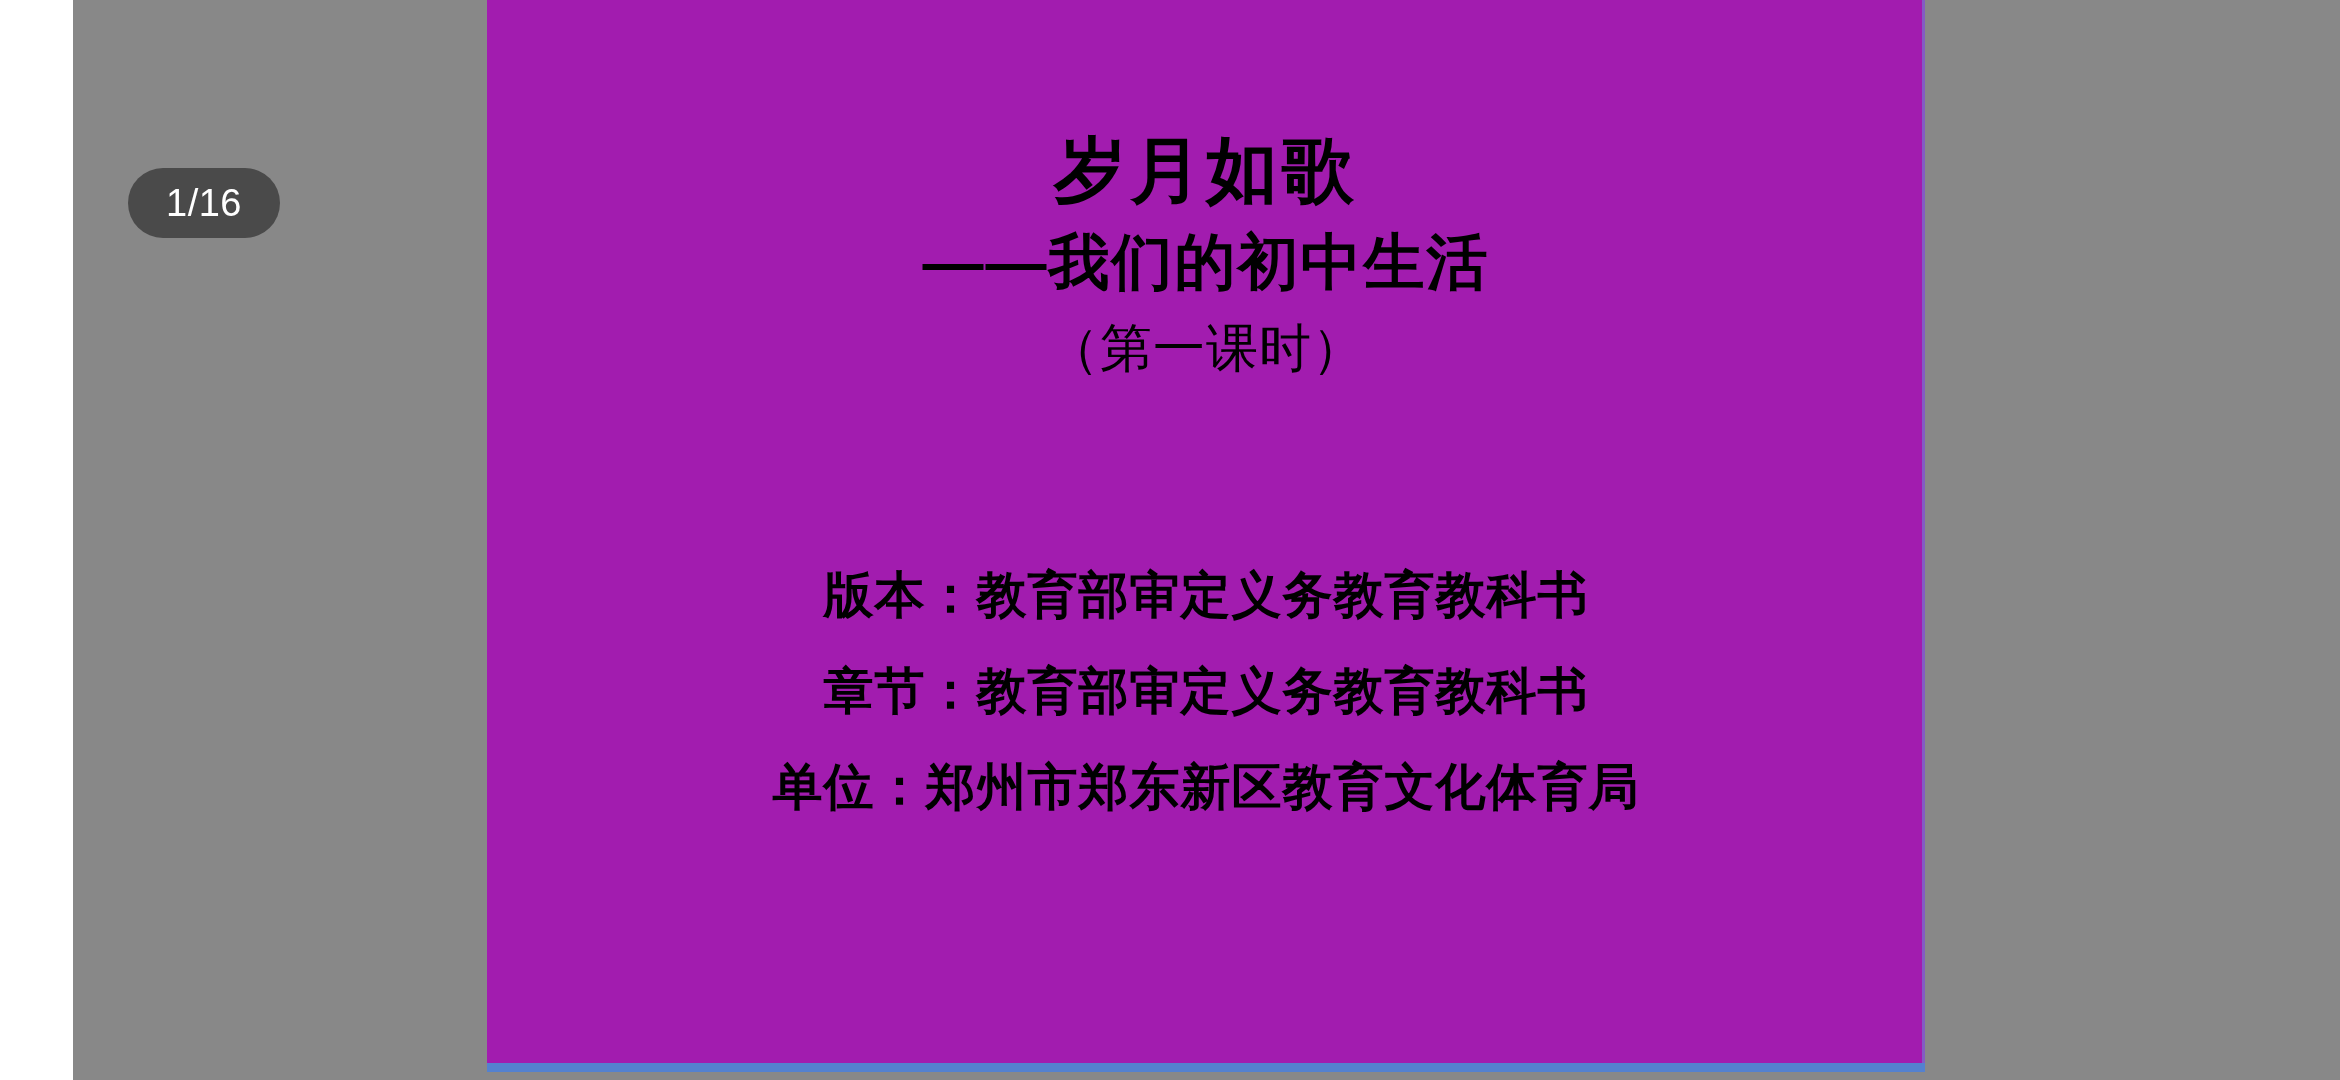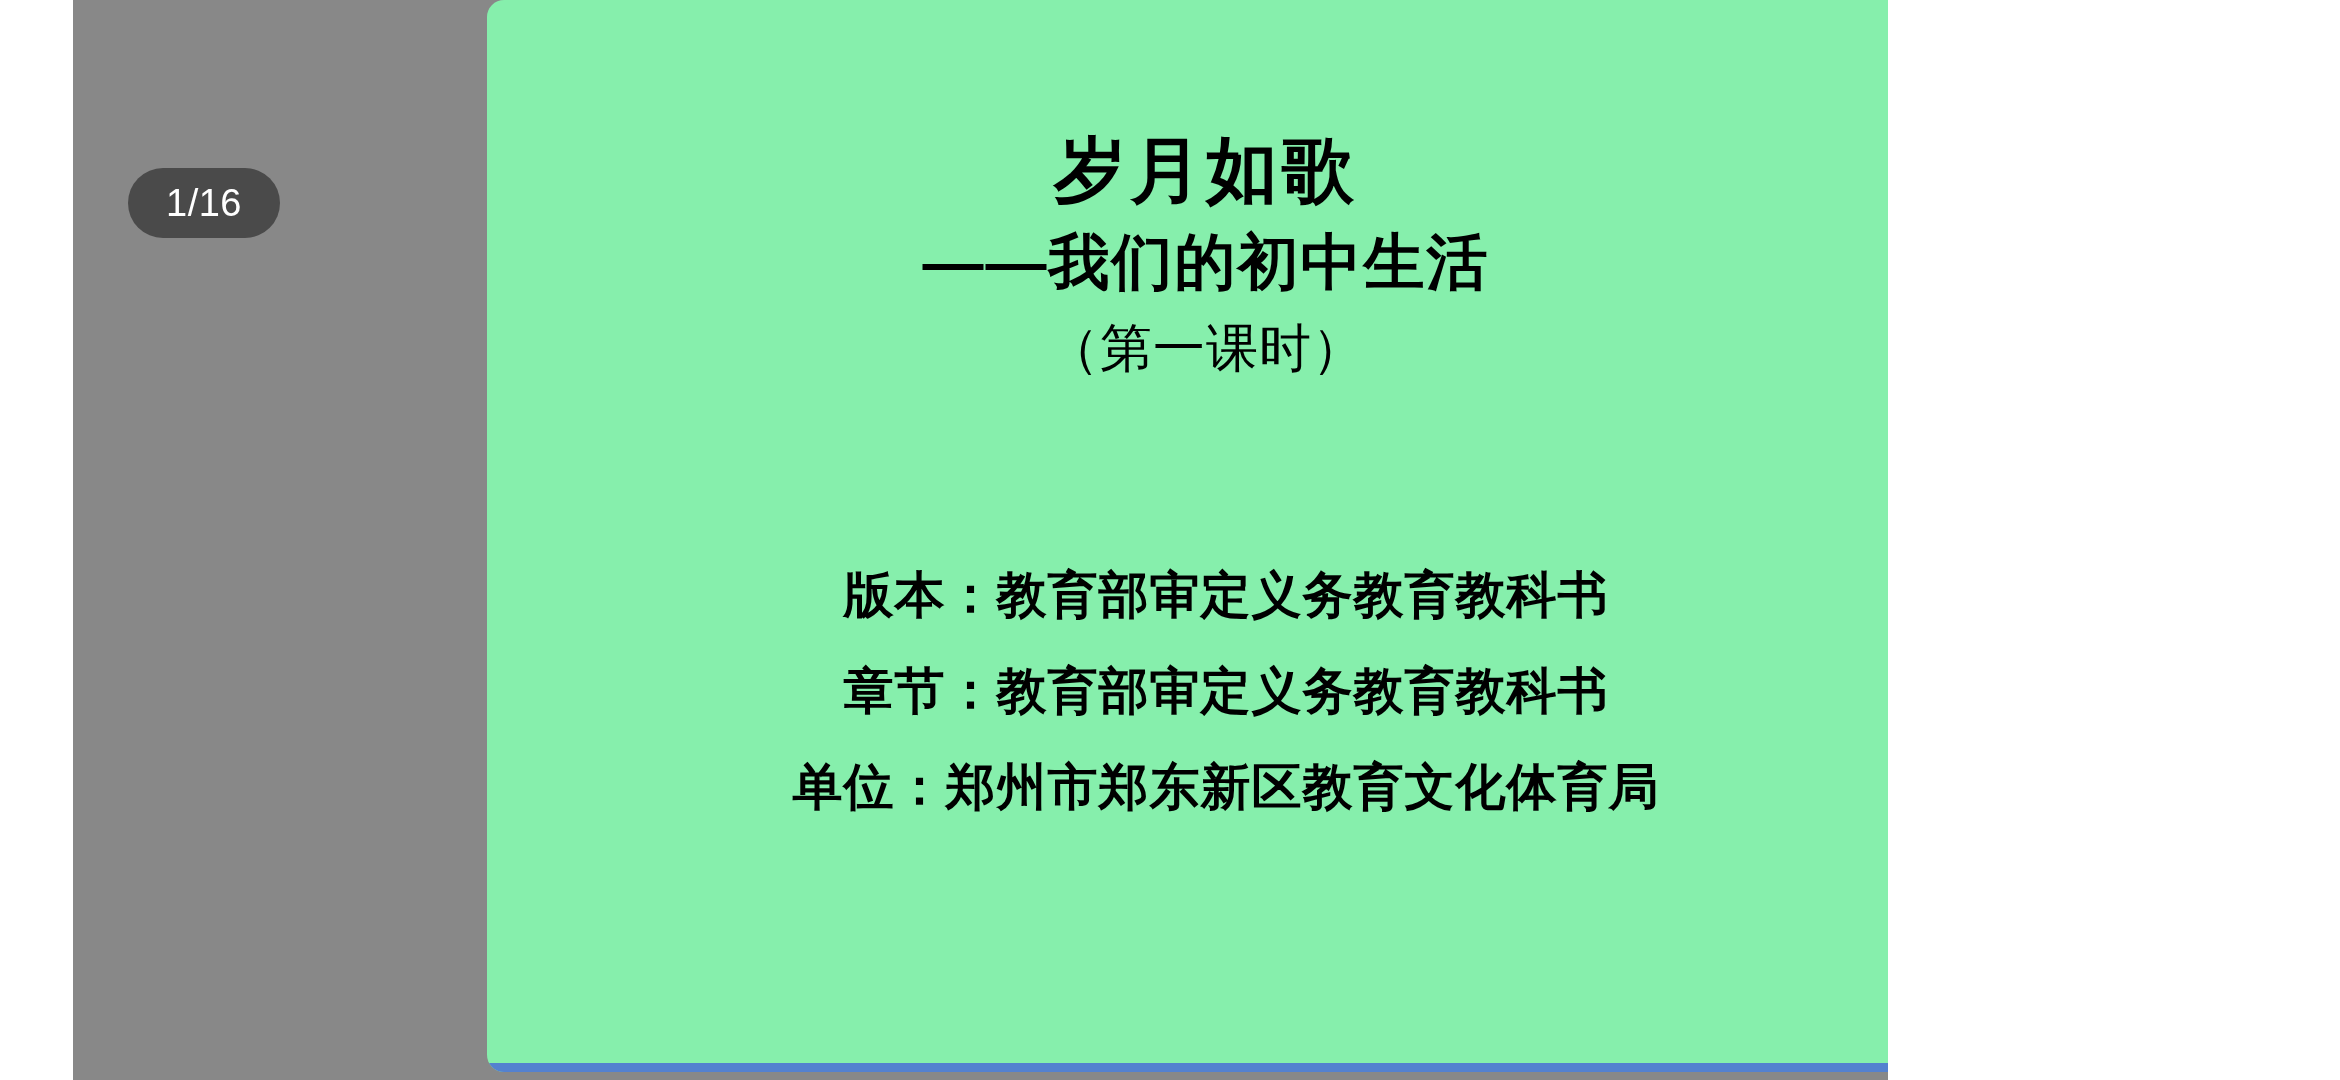--- a/index.html
+++ b/index.html
@@ -7,21 +7,21 @@
     margin: 0;
     padding: 0;
     background: #ffffff;
   }
   body {
     font-family: "Liberation Sans", "DejaVu Sans", sans-serif;
   }
 
   #viewer-root {
     position: relative;
-    width: 1888px;
+    width: 2340px;
     height: 1080px;
     overflow: hidden;
     background: #ffffff;
   }
 
   
   .left-gutter {
     position: absolute;
     left: 0;
     top: 0;
@@ -59,23 +59,22 @@
     user-select: none;
   }
 
   
   .slide {
     position: absolute;
     left: 487px;
     top: 0;
     width: 1438px;
     height: 1072px;
-    background: #86efac;
+    background: #a21caf;
     overflow: hidden;
-    border-radius: 17px;
   }
 
   
   .slide-edge-right {
     position: absolute;
     right: 0;
     top: 0;
     width: 3px;
     height: 100%;
     background: #6a92d6;
@@ -131,21 +130,20 @@
     line-height: 1.2;
     letter-spacing: 1px;
     margin: 18px 0 0 0;
   }
 
   .meta-block {
     position: absolute;
     left: 0;
     top: 570px;
     width: 100%;
-    padding-left: 20px;
   }
 
   .meta-line {
     font-size: 50px;
     font-weight: bold;
     line-height: 1.0;
     letter-spacing: 1px;
     margin: 0 0 46px 0;
   }
   .meta-line:last-child {

